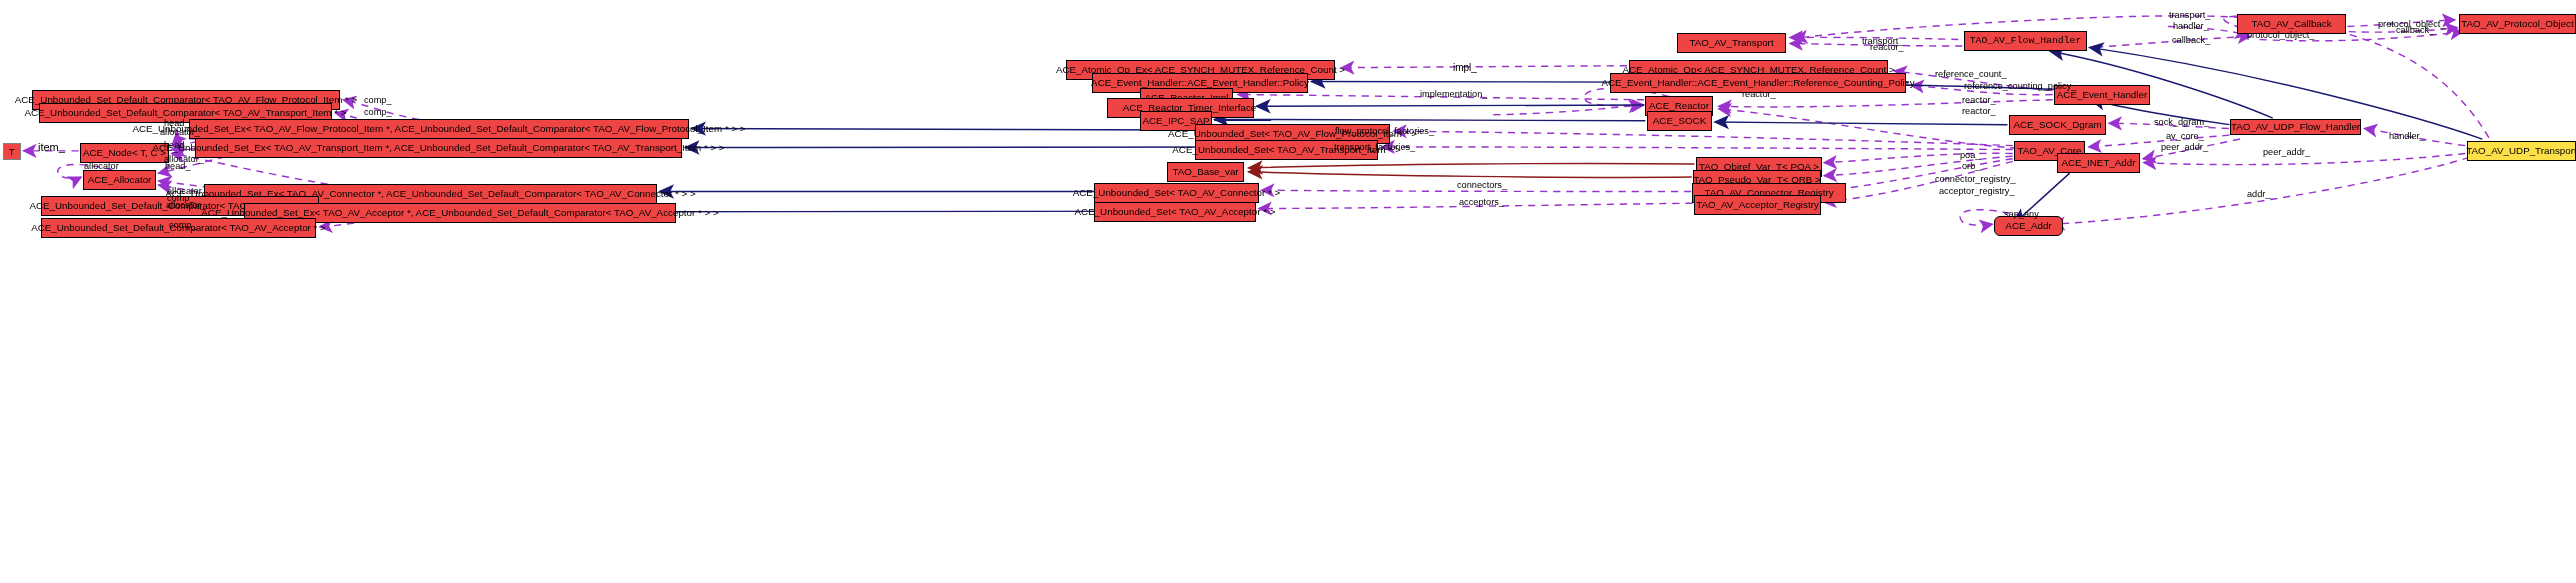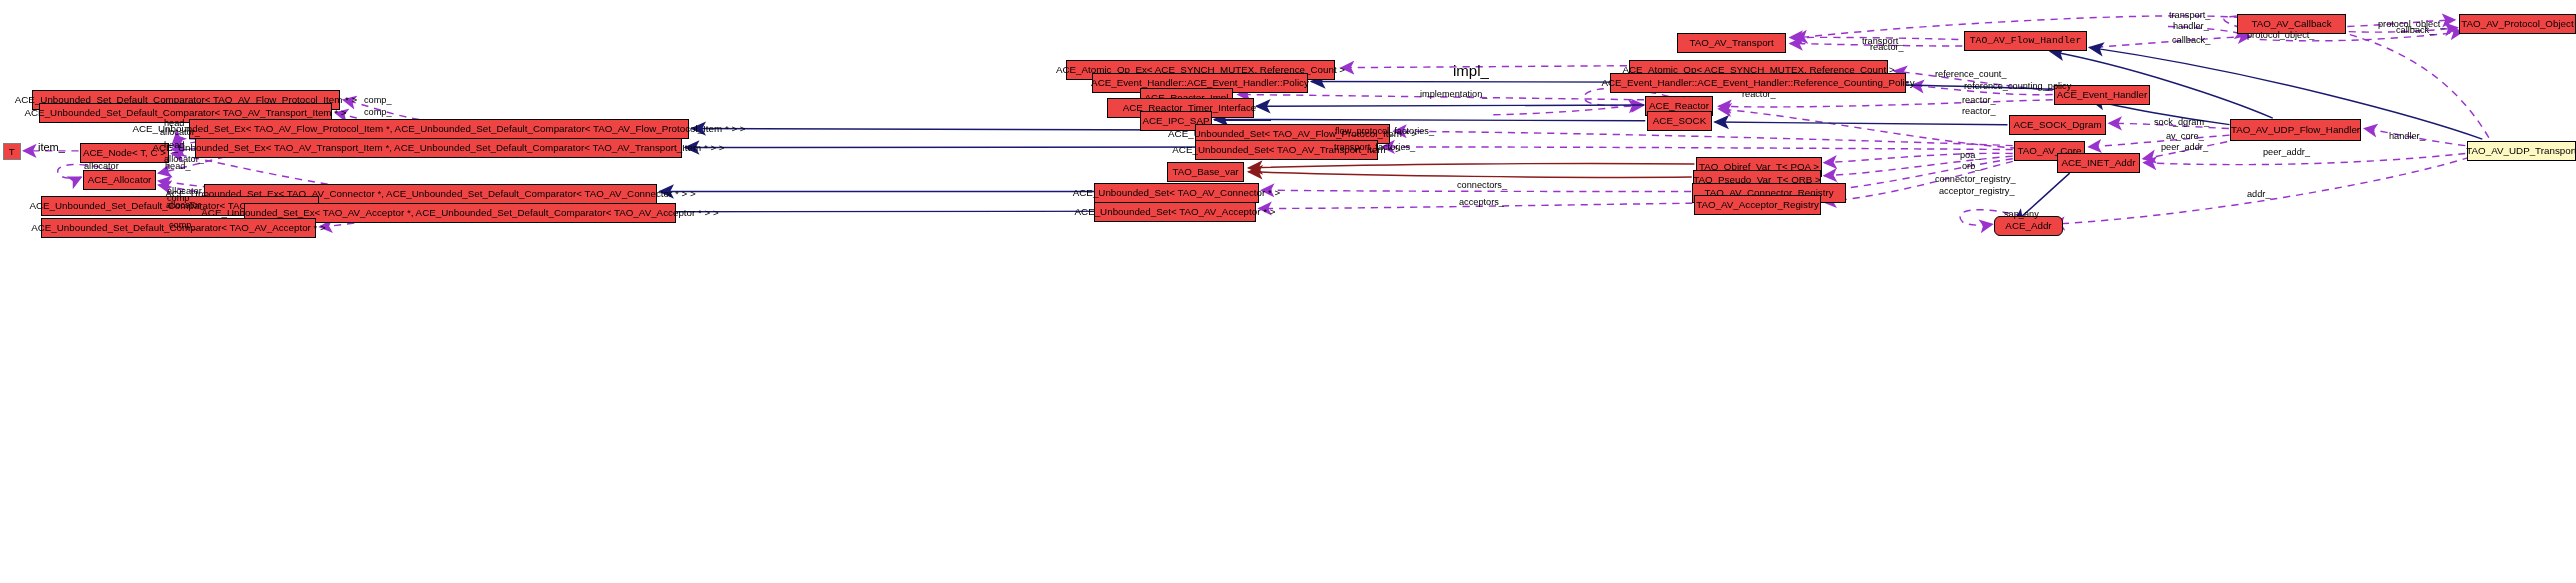--- a/index.html
+++ b/index.html
@@ -2,21 +2,21 @@
 <html style="font-size:10.5px"><head>
 <meta charset="utf-8">
 <title>TAO_AV_UDP_Transport Collaboration Diagram</title>
 <style>
   html,body{margin:0;padding:0;background:#ffffff;}
   #canvas{position:relative;width:2576px;height:584px;background:#ffffff;
           font-family:"Liberation Sans","DejaVu Sans",sans-serif;overflow:hidden;}
   .node{position:absolute;box-sizing:border-box;border:0.7px solid #000000;background:#ef4444;
         display:flex;align-items:center;justify-content:center;
         color:#000000;white-space:nowrap;line-height:1;}
-  .node.hl{background:#fef9c3;border-color:#000000;}
+  .node.hl{background:#fde047;border-color:#000000;}
   .node.tparam{border:0.7px solid #808080;color:#000000;}
   .lbl{position:absolute;color:#000000;white-space:nowrap;line-height:1;}
   svg.edges{position:absolute;left:0;top:0;width:2576px;height:584px;overflow:visible;}
   .e-assoc{fill:none;stroke:#9a32cd;stroke-width:2.2;stroke-dasharray:11 9;}
   .e-inherit{fill:none;stroke:#191970;stroke-width:2.2;}
   .e-templ{fill:none;stroke:#8b1a1a;stroke-width:2.2;}
   .h-assoc{fill:#9a32cd;}
   .h-inherit{fill:#191970;}
   .h-templ{fill:#8b1a1a;}
 </style>
@@ -149,21 +149,21 @@
       <div class="node" style="left: 1629px; top: 60px; width: 259px; height: 19.6px; font-size: 9.8px;">ACE_Atomic_Op&lt; ACE_SYNCH_MUTEX, Reference_Count &gt;</div>
       <div class="node" style="left: 1092px; top: 73px; width: 216px; height: 19.6px; font-size: 9.8px;">ACE_Event_Handler::ACE_Event_Handler::Policy</div>
       <div class="node" style="left: 1610px; top: 73px; width: 296px; height: 19.6px; font-size: 9.8px;">ACE_Event_Handler::ACE_Event_Handler::Reference_Counting_Policy</div>
       <div class="node" style="left: 2054px; top: 85px; width: 96px; height: 19.6px; font-size: 9.8px;">ACE_Event_Handler</div>
       <div class="node" style="left: 1140px; top: 88px; width: 93px; height: 19.6px; font-size: 9.8px;">ACE_Reactor_Impl</div>
       <div class="node" style="left: 1107px; top: 98px; width: 147px; height: 19.6px; font-size: 9.8px; padding-left: 18px;">ACE_Reactor_Timer_Interface</div>
       <div class="node" style="left: 1645px; top: 96px; width: 68px; height: 19.6px; font-size: 9.8px;">ACE_Reactor</div>
       <div class="node" style="left: 1140px; top: 111px; width: 72px; height: 19.6px; font-size: 9.8px;">ACE_IPC_SAP</div>
       <div class="node" style="left: 1647px; top: 111px; width: 65px; height: 19.6px; font-size: 9.8px;">ACE_SOCK</div>
       <div class="node" style="left: 2009px; top: 115px; width: 97px; height: 19.6px; font-size: 9.8px;">ACE_SOCK_Dgram</div>
-      <div class="node" style="left: 2230px; top: 119px; width: 131px; height: 22px; font-size: 9.8px;">TAO_AV_UDP_Flow_Handler</div>
+      <div class="node" style="left: 2230px; top: 119px; width: 131px; height: 16px; font-size: 9.8px;">TAO_AV_UDP_Flow_Handler</div>
       <div class="node" style="left: 32px; top: 90px; width: 308px; height: 19.6px; font-size: 9.8px;">ACE_Unbounded_Set_Default_Comparator&lt; TAO_AV_Flow_Protocol_Item * &gt;</div>
       <div class="node" style="left: 39px; top: 103px; width: 293px; height: 19.6px; font-size: 9.8px;">ACE_Unbounded_Set_Default_Comparator&lt; TAO_AV_Transport_Item * &gt;</div>
       <div class="node" style="left: 189px; top: 119px; width: 500px; height: 19.6px; font-size: 9.8px;">ACE_Unbounded_Set_Ex&lt; TAO_AV_Flow_Protocol_Item *, ACE_Unbounded_Set_Default_Comparator&lt; TAO_AV_Flow_Protocol_Item * &gt; &gt;</div>
       <div class="node" style="left: 1195px; top: 124px; width: 195px; height: 19.6px; font-size: 9.8px;">ACE_Unbounded_Set&lt; TAO_AV_Flow_Protocol_Item * &gt;</div>
       <div class="node" style="left: 2014px; top: 141px; width: 71px; height: 19.6px; font-size: 9.8px;">TAO_AV_Core</div>
       <div class="node hl" style="left: 2467px; top: 141px; width: 109px; height: 19.6px; font-size: 9.8px;">TAO_AV_UDP_Transport</div>
       <div class="node tparam" style="left: 2.6px; top: 143px; width: 18.3px; height: 17px; font-size: 9.8px;">T</div>
       <div class="node" style="left: 80px; top: 143px; width: 89px; height: 19.6px; font-size: 9.8px;">ACE_Node&lt; T, C &gt;</div>
       <div class="node" style="left: 195px; top: 138px; width: 487px; height: 19.6px; font-size: 9.8px;">ACE_Unbounded_Set_Ex&lt; TAO_AV_Transport_Item *, ACE_Unbounded_Set_Default_Comparator&lt; TAO_AV_Transport_Item * &gt; &gt;</div>
       <div class="node" style="left: 1195px; top: 140px; width: 183px; height: 19.6px; font-size: 9.8px;">ACE_Unbounded_Set&lt; TAO_AV_Transport_Item * &gt;</div>
@@ -184,21 +184,21 @@
     </div>
   <div id="labels">
       <span class="lbl" style="left: 2169px; top: 11px; font-size: 9.2px;">transport_</span>
       <span class="lbl" style="left: 2173px; top: 21.6px; font-size: 9.2px;">handler_</span>
       <span class="lbl" style="left: 2172px; top: 36px; font-size: 9.2px;">callback_</span>
       <span class="lbl" style="left: 2378px; top: 20px; font-size: 9.2px;">protocol_object_</span>
       <span class="lbl" style="left: 2396px; top: 26px; font-size: 9.2px;">callback_</span>
       <span class="lbl" style="left: 2247px; top: 31px; font-size: 9.2px;">protocol_object_</span>
       <span class="lbl" style="left: 1862px; top: 37px; font-size: 9.2px;">transport_</span>
       <span class="lbl" style="left: 1870px; top: 43px; font-size: 9.2px;">reactor_</span>
-      <span class="lbl" style="left: 1453px; top: 63px; font-size: 15px;">impl_</span>
+      <span class="lbl" style="left: 1453px; top: 63px; font-size: 10px;">impl_</span>
       <span class="lbl" style="left: 1935px; top: 70px; font-size: 9.2px;">reference_count_</span>
       <span class="lbl" style="left: 1916px; top: 82px; font-size: 9.2px; margin-left: 48px;">reference_counting_policy_</span>
       <span class="lbl" style="left: 1420px; top: 90px; font-size: 9.2px;">implementation_</span>
       <span class="lbl" style="left: 1742px; top: 90px; font-size: 9.2px;">reactor_</span>
       <span class="lbl" style="left: 1962px; top: 96px; font-size: 9.2px;">reactor_</span>
       <span class="lbl" style="left: 1962px; top: 107px; font-size: 9.2px;">reactor_</span>
       <span class="lbl" style="left: 364px; top: 96px; font-size: 9.2px;">comp_</span>
       <span class="lbl" style="left: 364px; top: 108px; font-size: 9.2px;">comp_</span>
       <span class="lbl" style="left: 2154px; top: 118px; font-size: 9.2px;">sock_dgram_</span>
       <span class="lbl" style="left: 1335px; top: 127px; font-size: 9.2px;">flow_protocol_factories_</span>

